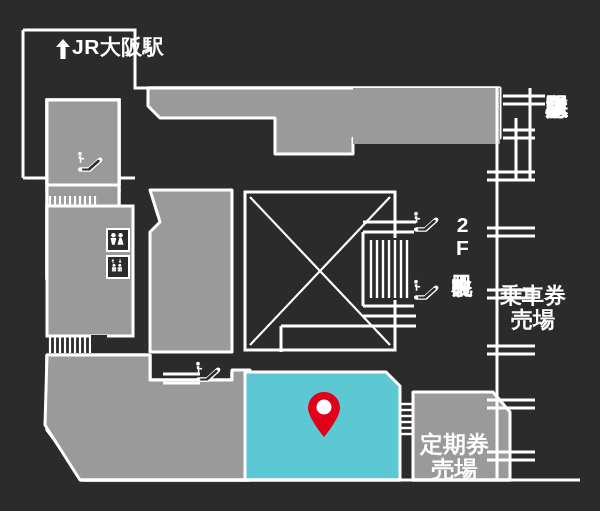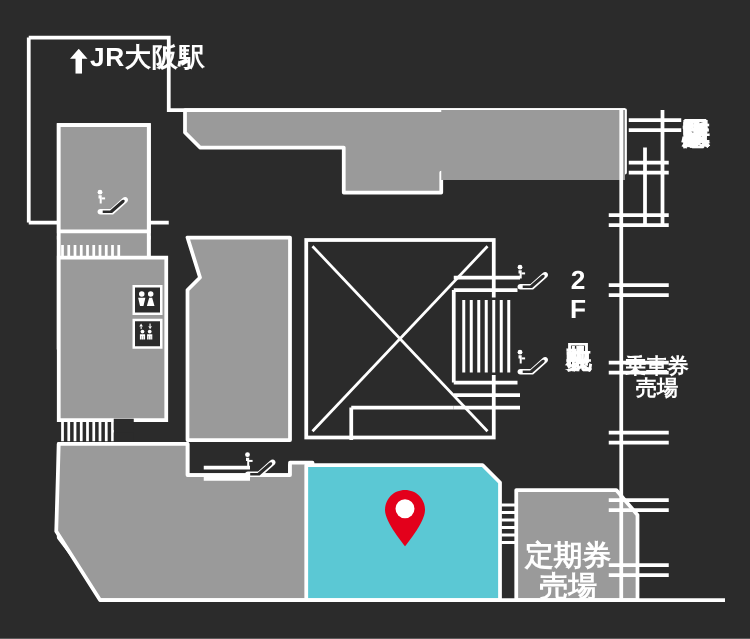--- a/index.html
+++ b/index.html
@@ -57,21 +57,21 @@
     font-size: 22px;
   }
   #label-gate {
     left: 452px;
     top: 213px;
     font-size: 21px;
   }
   #label-ticket {
     left: 500px;
     top: 284px;
-    font-size: 17px;
+    font-size: 22px;
     text-align: center;
   }
   #label-pass {
     left: 420px;
     top: 432px;
     font-size: 23px;
     text-align: center;
   }
 </style>
 </head>

